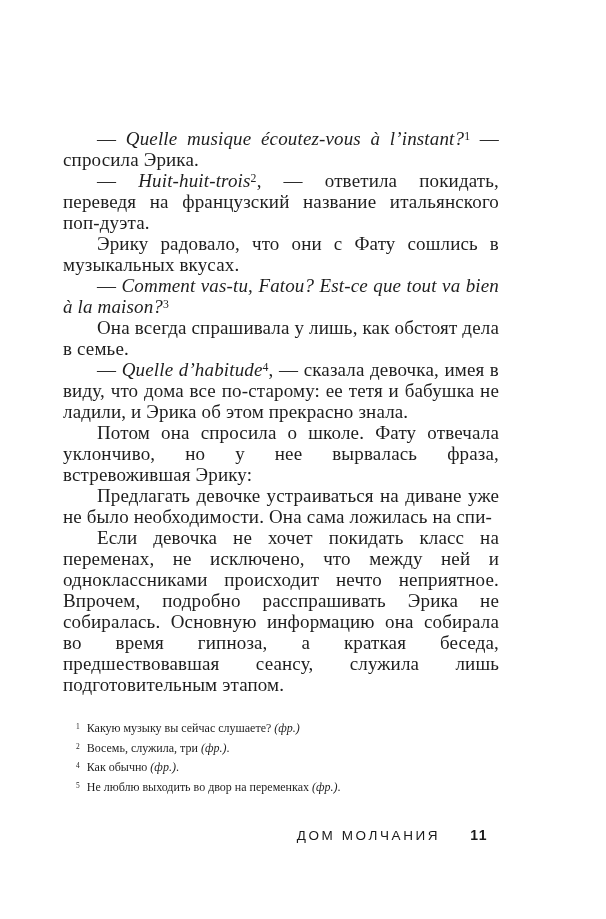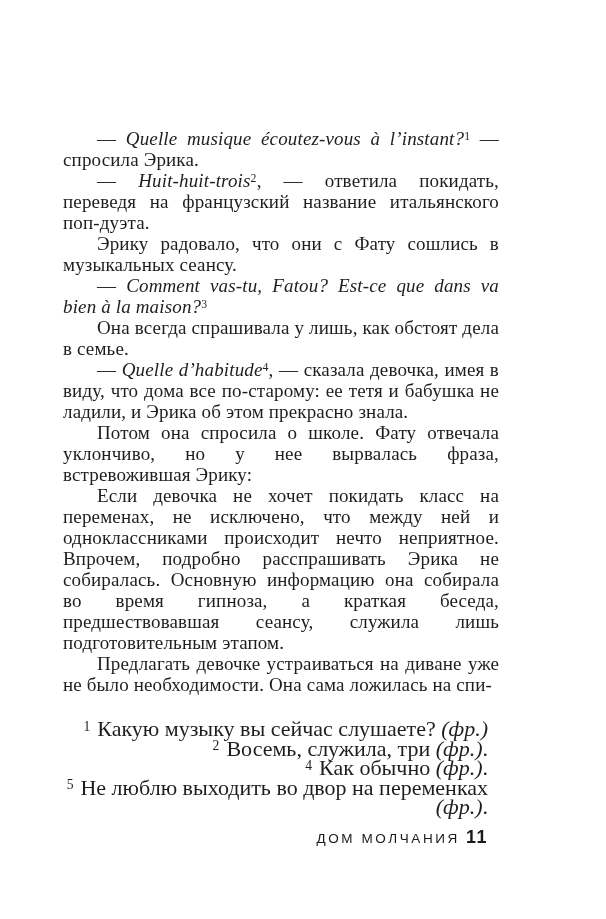--- a/index.html
+++ b/index.html
@@ -34,70 +34,70 @@
   .i { font-style: italic; }
   sup.ref {
     font-size: 62%;
     vertical-align: baseline;
     position: relative;
     top: -0.45em;
     line-height: 0;
   }
   .footnotes {
     position: absolute;
-    left: 64px;
+    left: 76px;
     top: 683px;
     width: 424px;
-    font-size: 22px;
+    font-size: 12px;
     line-height: 19.6px;
-    text-align: right;
+    text-align: left;
   }
   .footnotes p {
     margin: 0;
   }
   .footnotes sup.ref {
     margin-right: 7px;
     top: -0.4em;
   }
   .page-footer {
     position: absolute;
     top: 791px;
     right: 118px;
     display: flex;
     align-items: baseline;
-    gap: 6px;
+    gap: 30px;
     font-family: "Liberation Sans", sans-serif;
     color: #1a1a1a;
     white-space: nowrap;
   }
   .running-title {
     font-size: 13.5px;
     letter-spacing: 2.6px;
   }
   .page-number {
-    font-size: 18px;
+    font-size: 14px;
     font-weight: bold;
     letter-spacing: 1.5px;
   }
 </style>
 </head>
 <body>
 
 <div class="page">
 
   <div class="body-text">
       <p><span>— </span><span class="i">Quelle musique écoutez-vous à l’instant?</span><sup class="ref">1</sup><span> — спросила Эрика.</span></p>
       <p><span>— </span><span class="i">Huit-huit-trois</span><sup class="ref">2</sup><span>, — ответила покидать, переведя на французский название итальянского поп-дуэта.</span></p>
-      <p><span>Эрику радовало, что они с Фату сошлись в музыкальных сеансу.</span></p>
-      <p><span>— </span><span class="i">Comment vas-tu, Fatou? Est-ce que dans va bien à la maison?</span><sup class="ref">3</sup></p>
+      <p><span>Эрику радовало, что они с Фату сошлись в музыкальных вкусах.</span></p>
+      <p><span>— </span><span class="i">Comment vas-tu, Fatou? Est-ce que tout va bien à la maison?</span><sup class="ref">3</sup></p>
       <p><span>Она всегда спрашивала у лишь, как обстоят дела в семье.</span></p>
       <p><span>— </span><span class="i">Quelle d’habitude</span><sup class="ref">4</sup><span>, — сказала девочка, имея в виду, что дома все по-старому: ее тетя и бабушка не ладили, и Эрика об этом прекрасно знала.</span></p>
       <p><span>Потом она спросила о школе. Фату отвечала уклончиво, но у нее вырвалась фраза, встревожившая Эрику:</span></p>
+      <p><span>Предлагать девочке устраиваться на диване уже не было необходимости. Она сама ложилась на спи-</span></p>
       <p><span>Если девочка не хочет покидать класс на переменах, не исключено, что между ней и одноклассниками происходит нечто неприятное. Впрочем, подробно расспрашивать Эрика не собиралась. Основную информацию она собирала во время гипноза, а краткая беседа, предшествовавшая сеансу, служила лишь подготовительным этапом.</span></p>
-      <p><span>Предлагать девочке устраиваться на диване уже не было необходимости. Она сама ложилась на спи-</span></p>
     </div>
 
   <div class="footnotes">
       <p><sup class="ref">1</sup><span>Какую музыку вы сейчас слушаете? </span><span class="i">(фр.)</span></p>
       <p><sup class="ref">2</sup><span>Восемь, служила, три </span><span class="i">(фр.)</span><span>.</span></p>
       <p><sup class="ref">4</sup><span>Как обычно </span><span class="i">(фр.)</span><span>.</span></p>
       <p><sup class="ref">5</sup><span>Не люблю выходить во двор на переменках </span><span class="i">(фр.)</span><span>.</span></p>
     </div>
 
   <div class="page-footer">

